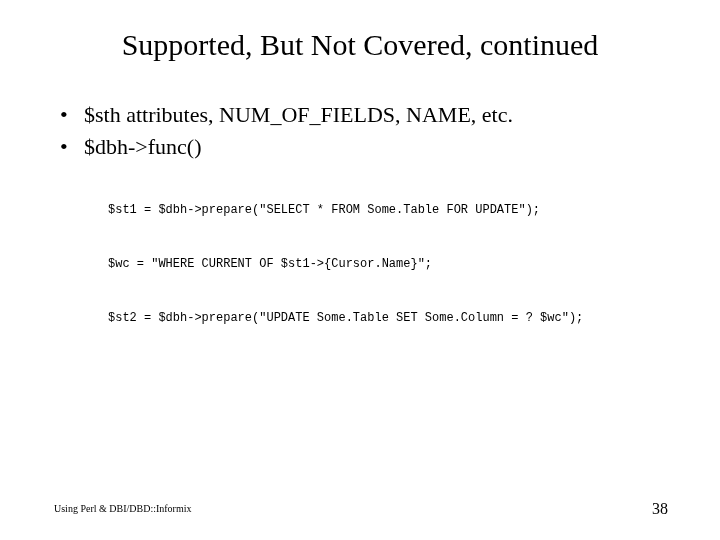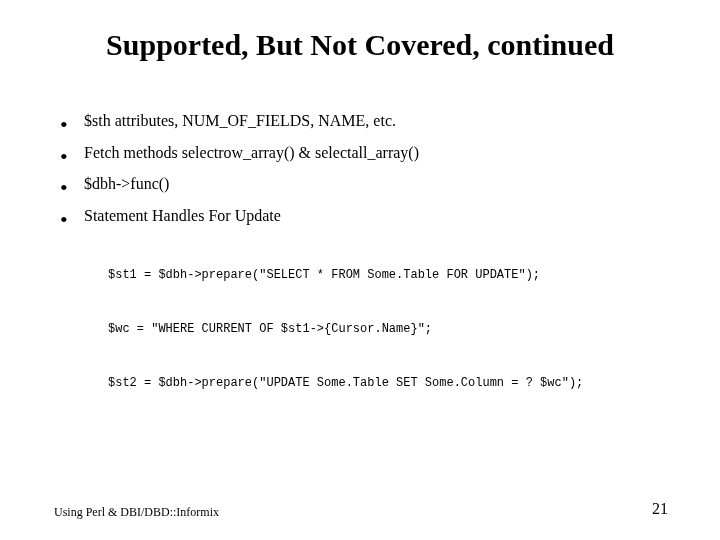--- a/index.html
+++ b/index.html
@@ -17,88 +17,85 @@
     height: 540px;
     box-sizing: border-box;
   }
   .title {
     position: absolute;
     top: 28px;
     left: 0;
     right: 0;
     text-align: center;
     font-size: 30px;
-    font-weight: bold;
+    font-weight: normal;
   }
   .bullets {
     position: absolute;
     top: 100px;
     left: 60px;
     right: 40px;
   }
   .bullets ul {
     list-style: none;
     margin: 0;
     padding: 0;
   }
   .bullets li {
-    font-size: 16px;
+    font-size: 22px;
     line-height: 1.35;
     margin-bottom: 2px;
     position: relative;
     padding-left: 24px;
-    margin-top: 10px;
   }
   .bullets li::before {
     content: "•";
     position: absolute;
     left: 0;
     top: 0;
     font-size: 22px;
   }
   .code-block {
     margin-left: 48px;
     margin-top: 4px;
     font-family: "Courier New", Courier, monospace;
     font-size: 12px;
     line-height: 1.5;
     white-space: pre;
   }
   .footer-left {
     position: absolute;
-    bottom: 20px;
+    bottom: 26px;
     left: 54px;
-    font-size: 12px;
+    font-size: 10px;
   }
   .footer-right {
     position: absolute;
     bottom: 22px;
     right: 52px;
     font-size: 16px;
   }
 </style>
 </head>
 <body>
 
 <div class="slide">
 
   <div class="title">Supported, But Not Covered, continued</div>
 
   <div class="bullets">
     <ul>
       <li>$sth attributes, NUM_OF_FIELDS, NAME, etc.</li>
-      <li>Fetch methods selectrow_array() &amp; selectall_array()</li>
       <li>$dbh-&gt;func()</li>
-      <li>Statement Handles For Update</li>
     </ul>
     <div class="code-block">
       <div>$st1 = $dbh-&gt;prepare("SELECT * FROM Some.Table FOR UPDATE");</div>
       <div>$wc = "WHERE CURRENT OF $st1-&gt;{Cursor.Name}";</div>
       <div>$st2 = $dbh-&gt;prepare("UPDATE Some.Table SET Some.Column = ? $wc");</div>
       
     </div>
 
   </div>
 
   <div class="footer-left">Using Perl &amp; DBI/DBD::Informix</div>
-  <div class="footer-right">21</div>
+  <div class="footer-right">38</div>
 
 </div>
 
 </body></html>

